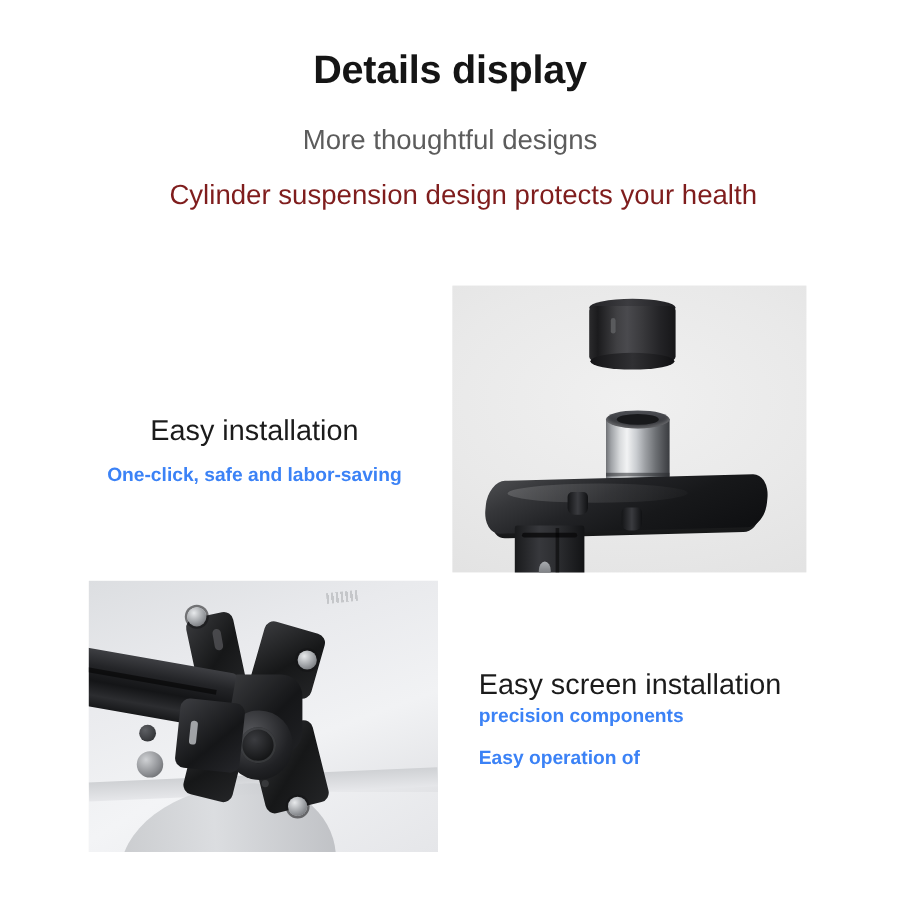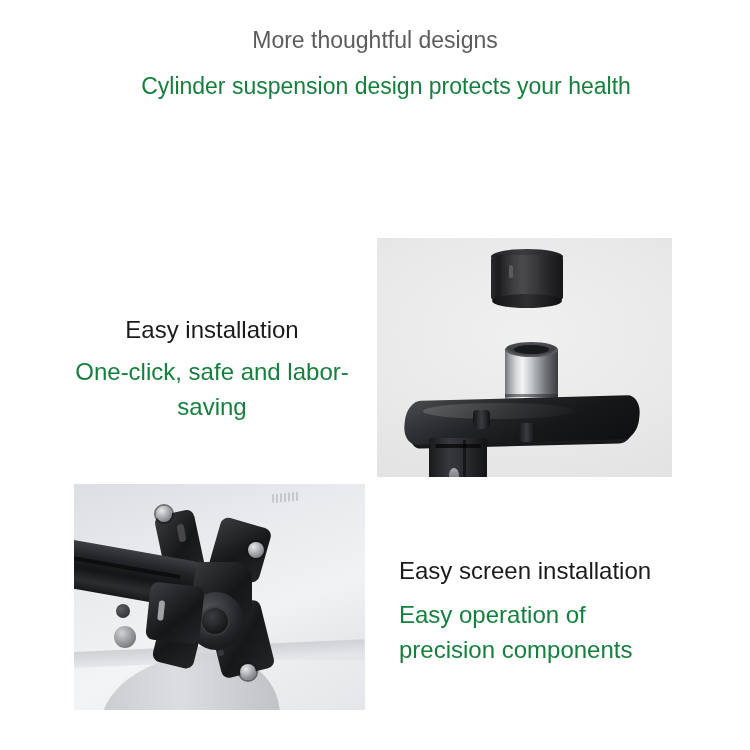--- a/index.html
+++ b/index.html
@@ -46,49 +46,49 @@
     font-size: 23px;
     font-weight: normal;
     color: #5c5c5c;
     line-height: 1.38;
   }
   .header-sub2 {
     margin: 0;
     padding-top: 2px;
     font-size: 23px;
     font-weight: normal;
-    color: #15803d;
+    color: #7f1d1d;
     line-height: 1.38;
     padding-left: 22px;
   }
 
   
   .feature-text {
     position: absolute;
   }
   .feature-title {
     margin: 0;
     font-size: 24px;
     font-weight: normal;
     color: #1b1b1b;
     line-height: 1.25;
     white-space: nowrap;
   }
   .feature-desc {
     margin: 0;
-    font-size: 24px;
-    font-weight: normal;
-    color: #15803d;
+    font-size: 16px;
+    font-weight: bold;
+    color: #3b82f6;
     line-height: 1.45;
   }
 
   
   #feature-one-text {
     left: 62px;
-    top: 315px;
+    top: 345px;
     width: 300px;
     text-align: center;
   }
   #feature-one-text .feature-desc { padding-top: 10px; }
 
   
   #feature-two-text {
     left: 399px;
     top: 556px;
     width: 300px;
@@ -446,20 +446,21 @@
     border-radius: 50%;
     background: radial-gradient(circle at 35% 32%, #5d5f63, #26272a);
   }
 </style>
 </head>
 <body>
 
 <div class="page">
 
   <div class="header">
+    <h1 class="header-title">Details display</h1>
     <p class="header-sub">More thoughtful designs</p>
     <p class="header-sub2">Cylinder suspension design protects your health</p>
   </div>
 
   <div class="photo" id="photo-cylinder">
     <div class="photo-inner">
       <div class="cyl-bg"></div>
 
       <div class="cap">
         <div class="cap-top"></div>
@@ -528,17 +529,17 @@
       <div class="arm-joint">
         <div class="arm-pin"></div>
       </div>
       <div class="arm-knob2"></div>
       <div class="arm-knob"></div>
     </div>
   </div>
 
   <div class="feature-text" id="feature-two-text">
     <p class="feature-title">Easy screen installation</p>
+    <p class="feature-desc" style="padding-top:0">precision components</p>
     <p class="feature-desc">Easy operation of</p>
-    <p class="feature-desc" style="padding-top:0">precision components</p>
   </div>
 
 </div>
 
 </body></html>

